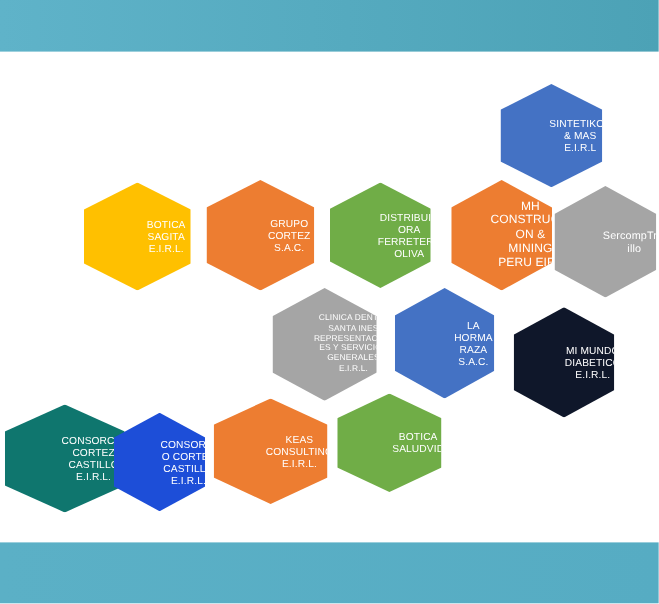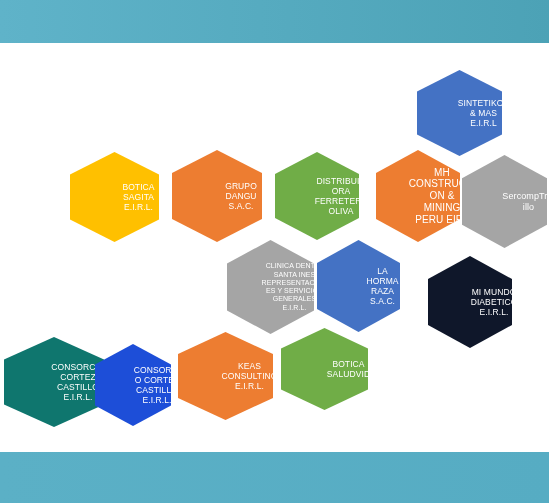--- a/index.html
+++ b/index.html
@@ -75,21 +75,21 @@
 &amp; MAS
 E.I.R.L</div>
       </div>
       <div class="hex" style="left: 70px; top: 152px; width: 89px; height: 90px; background: rgb(255, 192, 0);">
         <div class="hex-label" style="font-size: 8.5px;">BOTICA
 SAGITA
 E.I.R.L.</div>
       </div>
       <div class="hex" style="left: 172px; top: 150px; width: 90px; height: 92px; background: rgb(237, 125, 49);">
         <div class="hex-label" style="font-size: 8.5px;">GRUPO
-DANGU S.A.C.</div>
+CORTEZ S.A.C.</div>
       </div>
       <div class="hex" style="left: 275px; top: 152px; width: 84px; height: 88px; background: rgb(112, 173, 71);">
         <div class="hex-label" style="font-size: 8.5px;">DISTRIBUID
 ORA
 FERRETERA
 OLIVA</div>
       </div>
       <div class="hex" style="left: 376px; top: 150px; width: 84px; height: 92px; background: rgb(237, 125, 49);">
         <div class="hex-label" style="font-size: 10px;">MH
 CONSTRUCTI
@@ -102,21 +102,21 @@
 illo</div>
       </div>
       <div class="hex" style="left: 227px; top: 240px; width: 87px; height: 94px; background: rgb(165, 165, 165);">
         <div class="hex-label" style="font-size: 7px;">CLINICA DENTAL
 SANTA INES
 REPRESENTACION
 ES Y SERVICIOS
 GENERALES
 E.I.R.L.</div>
       </div>
-      <div class="hex" style="left: 317px; top: 240px; width: 83px; height: 92px; background: rgb(68, 114, 196);">
+      <div class="hex" style="left: 329px; top: 240px; width: 83px; height: 92px; background: rgb(68, 114, 196);">
         <div class="hex-label" style="font-size: 8.5px;">LA HORMA
 RAZA S.A.C.</div>
       </div>
       <div class="hex" style="left: 428px; top: 256px; width: 84px; height: 92px; background: #0f172a;">
         <div class="hex-label" style="font-size: 8.5px;">MI MUNDO
 DIABETICO
 E.I.R.L.</div>
       </div>
       <div class="hex" style="left: 4px; top: 337px; width: 100px; height: 90px; background: #0f766e;">
         <div class="hex-label" style="font-size: 8.5px;">CONSORCIO

